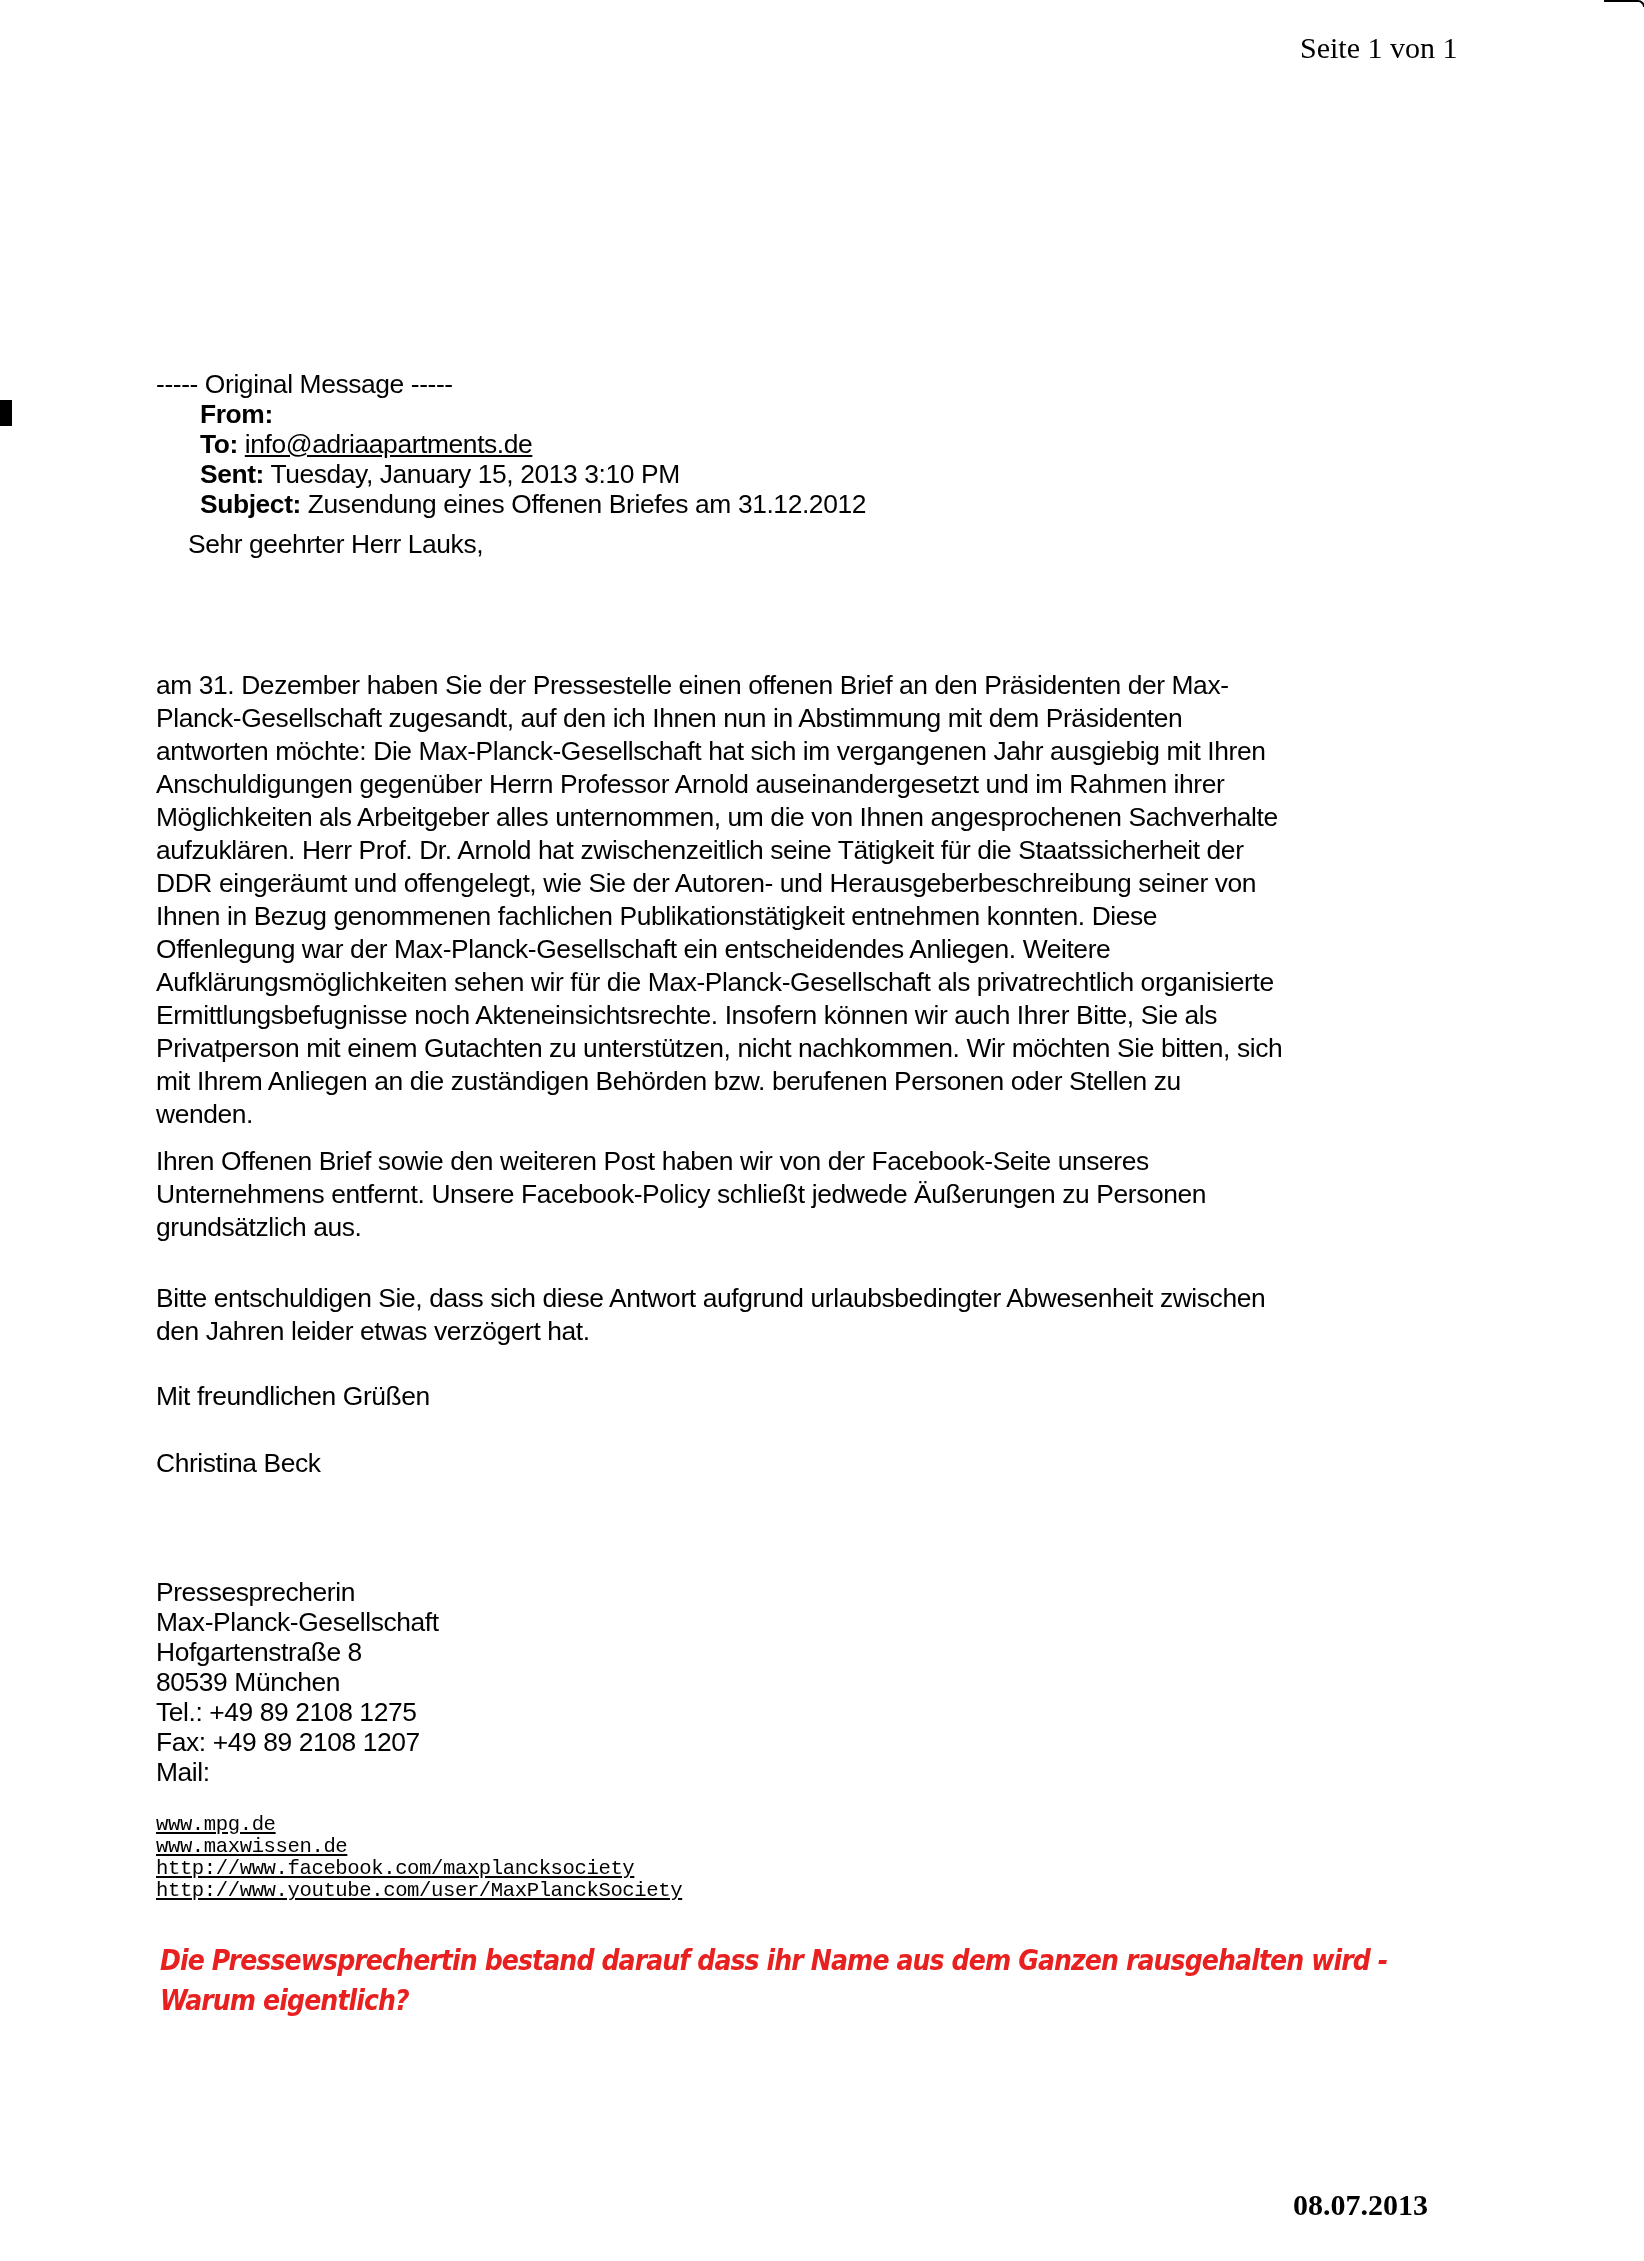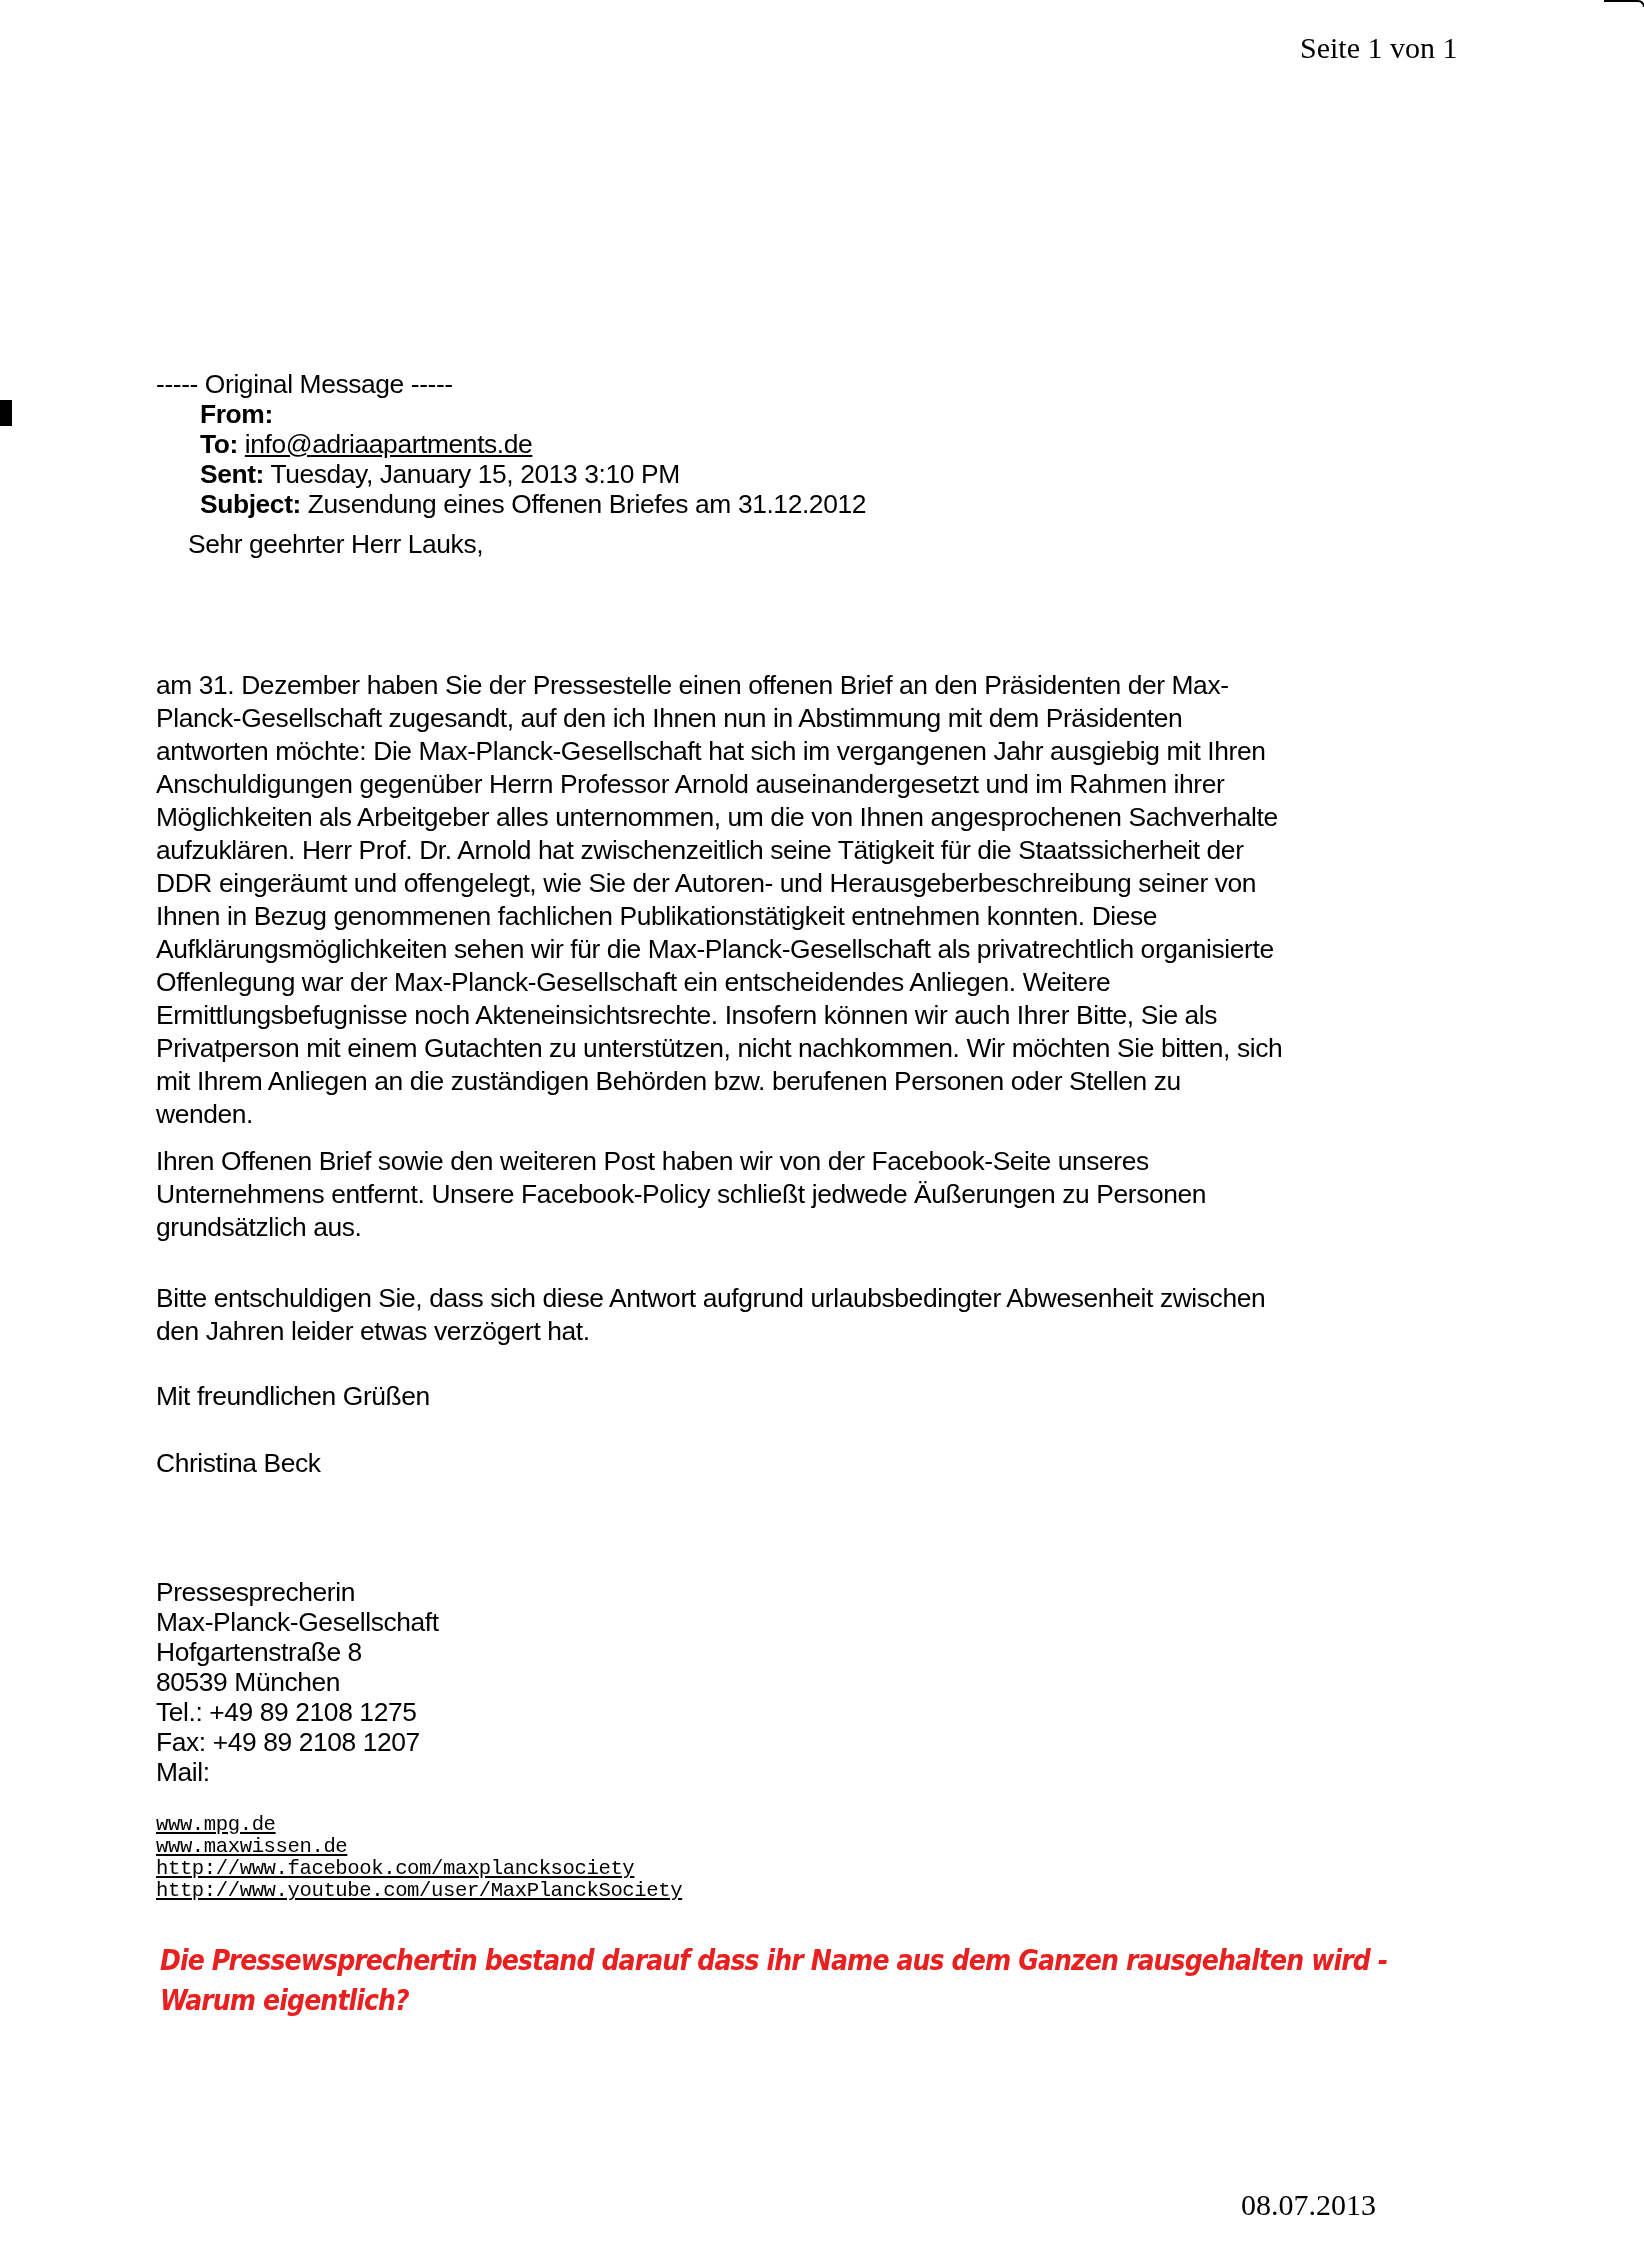--- a/index.html
+++ b/index.html
@@ -1,18 +1,18 @@
 <!DOCTYPE html>
 <html style="font-size:10.3px"><head>
 <meta charset="utf-8">
 <style>
   html, body { margin: 0; padding: 0; background: #ffffff; }
   body { width: 1645px; height: 2261px; position: relative; overflow: hidden; color: #000; }
   .page-num { position: absolute; left: 1300px; top: 31px; font-family: "Liberation Serif", serif; font-size: 30px; }
-  .date-stamp { position: absolute; left: 1241px; top: 2188px; font-family: "Liberation Serif", serif; font-size: 30px; }
+  .date-stamp { position: absolute; left: 1293px; top: 2188px; font-family: "Liberation Serif", serif; font-size: 30px; font-weight: bold; }
   .corner-mark { position: absolute; right: 0; top: 0; width: 39px; height: 5.2px; border-top: 2.6px solid #000; border-right: 2.6px solid #000; border-top-right-radius: 9px; }
   .scan-mark { position: absolute; background: #000; }
   .body-text { position: absolute; left: 156px; font-family: "Liberation Sans", sans-serif; font-size: 26.4px; line-height: 33px; letter-spacing: -0.4px; }
   .hdr { top: 369px; }
   .hdr div { line-height: 30px; }
   .hdr b { font-weight: bold; margin-left: 44px; }
   .link { text-decoration: underline; }
   .greet { top: 528px; margin-left: 32px; }
   .para1 { top: 621px; width: 1329px; margin-top: 48px; }
   .para2 { top: 1145px; width: 1329px; }
@@ -44,22 +44,22 @@
 
 <div class="body-text para1">
   <div class="line">am 31. Dezember haben Sie der Pressestelle einen offenen Brief an den Präsidenten der Max-</div>
   <div class="line">Planck-Gesellschaft zugesandt, auf den ich Ihnen nun in Abstimmung mit dem Präsidenten</div>
   <div class="line">antworten möchte: Die Max-Planck-Gesellschaft hat sich im vergangenen Jahr ausgiebig mit Ihren</div>
   <div class="line">Anschuldigungen gegenüber Herrn Professor Arnold auseinandergesetzt und im Rahmen ihrer</div>
   <div class="line">Möglichkeiten als Arbeitgeber alles unternommen, um die von Ihnen angesprochenen Sachverhalte</div>
   <div class="line">aufzuklären. Herr Prof. Dr. Arnold hat zwischenzeitlich seine Tätigkeit für die Staatssicherheit der</div>
   <div class="line">DDR eingeräumt und offengelegt, wie Sie der Autoren- und Herausgeberbeschreibung seiner von</div>
   <div class="line">Ihnen in Bezug genommenen fachlichen Publikationstätigkeit entnehmen konnten. Diese</div>
+  <div class="line">Offenlegung war der Max-Planck-Gesellschaft ein entscheidendes Anliegen. Weitere</div>
   <div class="line">Aufklärungsmöglichkeiten sehen wir für die Max-Planck-Gesellschaft als privatrechtlich organisierte</div>
-  <div class="line">Offenlegung war der Max-Planck-Gesellschaft ein entscheidendes Anliegen. Weitere</div>
   <div class="line">Ermittlungsbefugnisse noch Akteneinsichtsrechte. Insofern können wir auch Ihrer Bitte, Sie als</div>
   <div class="line">Privatperson mit einem Gutachten zu unterstützen, nicht nachkommen. Wir möchten Sie bitten, sich</div>
   <div class="line">mit Ihrem Anliegen an die zuständigen Behörden bzw. berufenen Personen oder Stellen zu</div>
   <div class="line">wenden.</div>
 </div>
 
 <div class="body-text para2">
   <div class="line">Ihren Offenen Brief sowie den weiteren Post haben wir von der Facebook-Seite unseres</div>
   <div class="line">Unternehmens entfernt. Unsere Facebook-Policy schließt jedwede Äußerungen zu Personen</div>
   <div class="line">grundsätzlich aus.</div>

